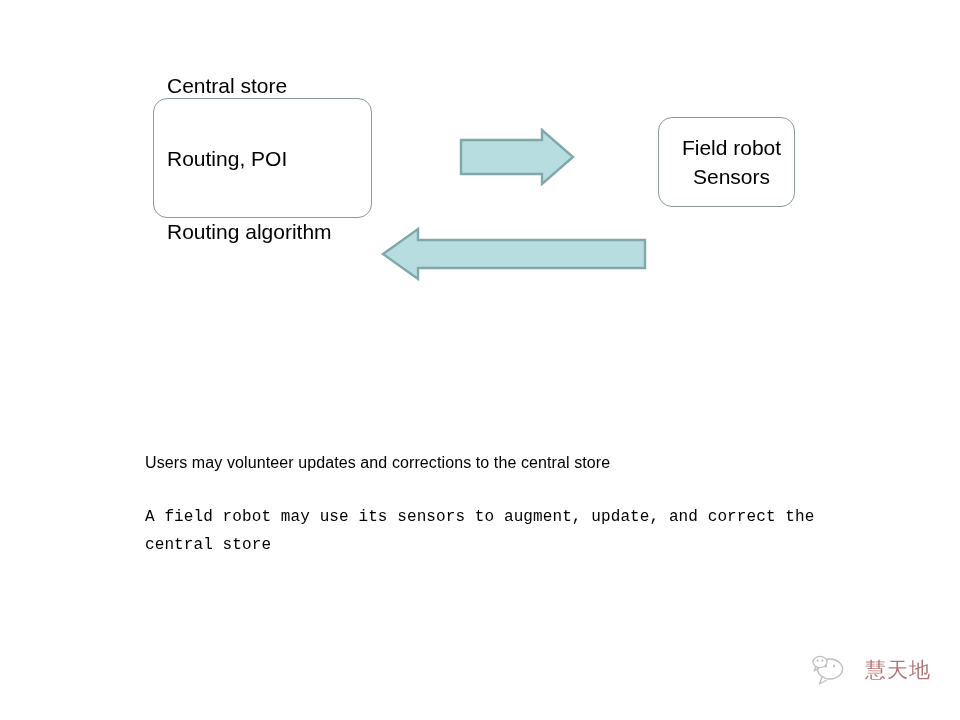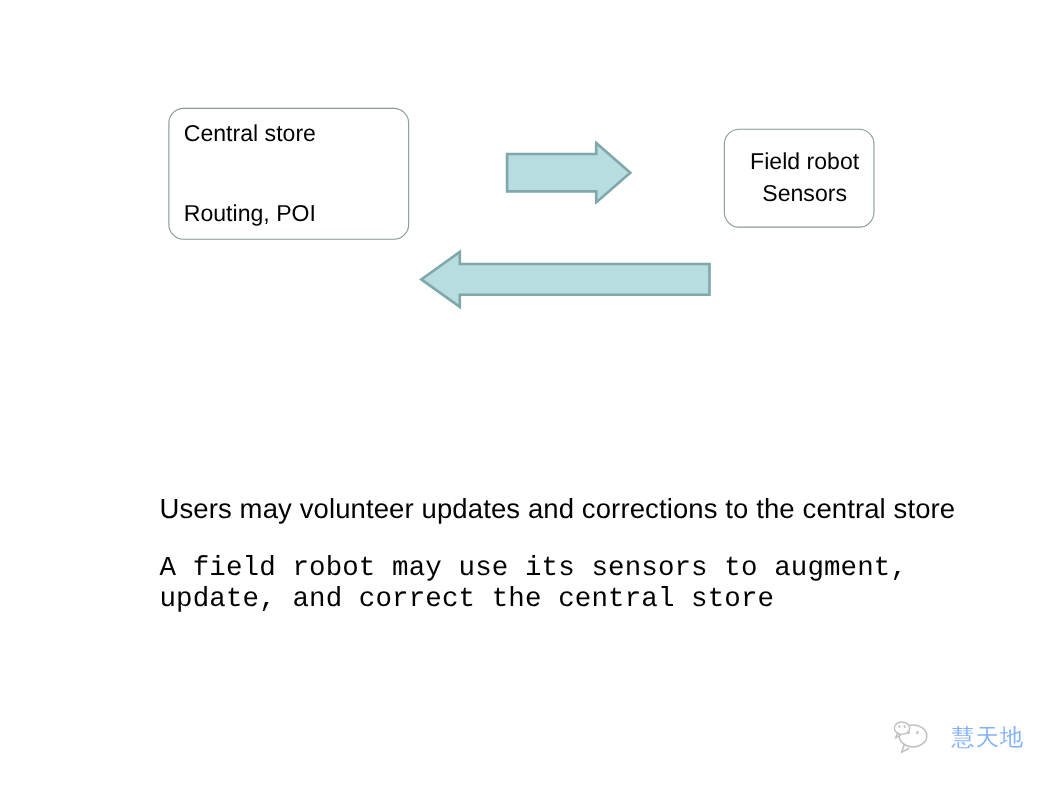--- a/index.html
+++ b/index.html
@@ -68,21 +68,21 @@
   #arrow-to-store {
     left: 378px;
     top: 226px;
     width: 272px;
     height: 56px;
   }
 
   
   .body-text {
     position: absolute;
-    font-size: 25px;
+    font-size: 16px;
     line-height: 28px;
     color: #000000;
     letter-spacing: 0.1px;
   }
   #note-users {
     left: 145px;
     top: 449px;
     width: 760px;
   }
   #note-robot {
@@ -102,34 +102,35 @@
     gap: 9px;
     opacity: 0.62;
   }
   #watermark-logo {
     width: 44px;
     height: 34px;
     flex: none;
   }
   #watermark-label {
     font-size: 21px;
-    color: #3b82f6;
+    color: #7f1d1d;
     letter-spacing: 1px;
     font-family: Liberation Serif, serif;
     white-space: nowrap;
   }
 </style>
 </head>
 <body>
 
 <div id="canvas">
 
   <div class="node-box" id="box-central-store">
     <div class="node-line">Central store</div>
     <div class="node-line">Routing, POI</div>
+    <div class="node-line">Routing algorithm</div>
   </div>
 
   <div class="node-box" id="box-field-robot">
     <div class="node-line">Field robot</div>
     <div class="node-line">Sensors</div>
   </div>
 
   <svg class="arrow-shape" id="arrow-to-robot" viewBox="0 0 120 58">
     <polygon points="5,12 86,12 86,2 117,29 86,56 86,46 5,46" fill="#b8dde1" stroke="#7fa8ab" stroke-width="2.4" stroke-linejoin="miter"></polygon>
   </svg>

